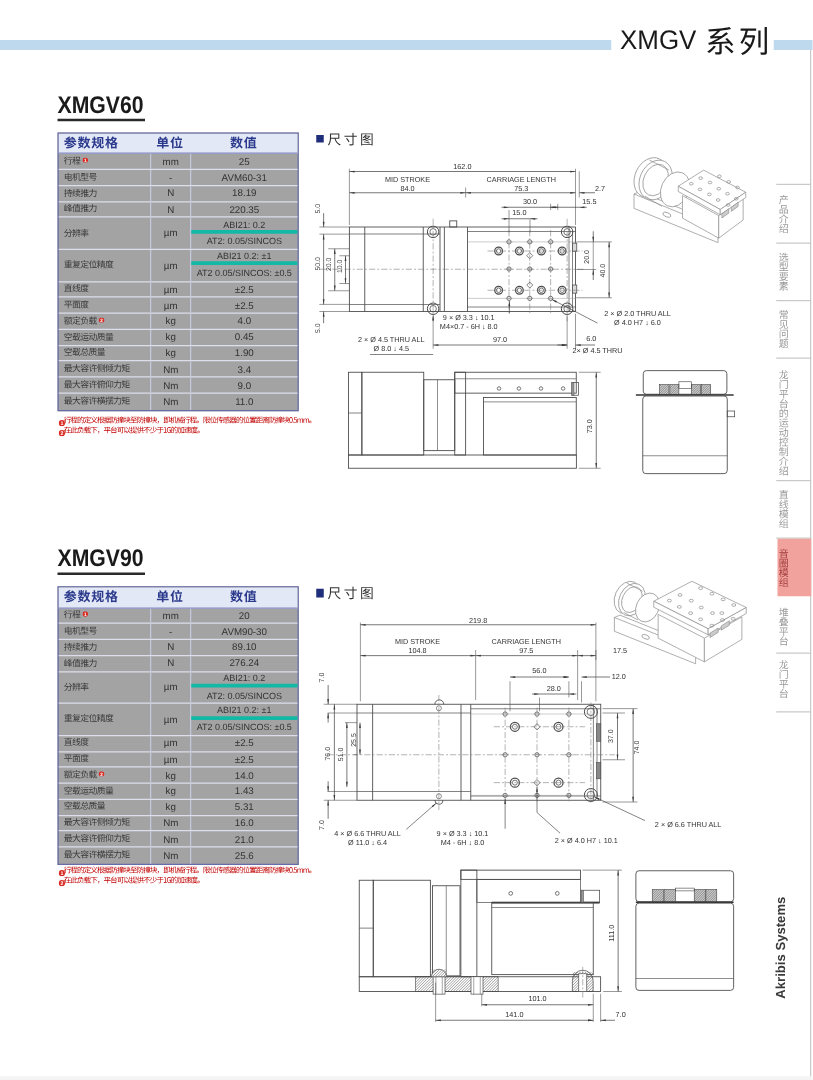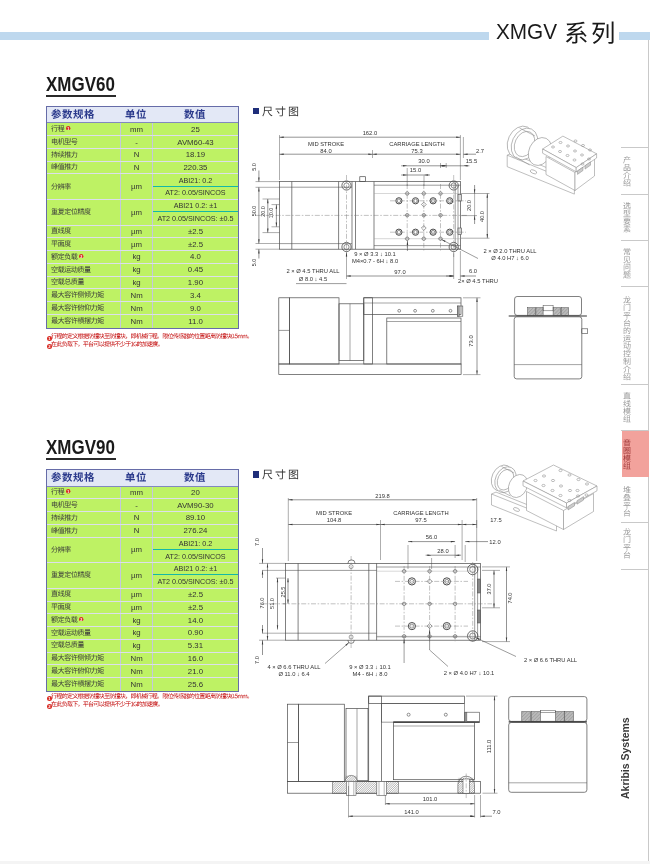--- a/index.html
+++ b/index.html
@@ -1,32 +1,32 @@
 <!DOCTYPE html>
 <html><head><meta charset="utf-8"><style>
 *{margin:0;padding:0;box-sizing:border-box}
 .abs>svg{display:block}
 html,body{width:650px;height:864px;background:#fff;overflow:hidden}
 .abs{position:absolute}
-.tbl{position:absolute;border:1px solid #666ca8;background:#bef264}
+.tbl{position:absolute;border:1px solid #666ca8;background:#a3a3a3}
 .thead{display:flex;background:#e3e8f6;border-bottom:1px solid #8289be;align-items:center}
 .trow{display:flex;border-bottom:1px solid #dcdfeb;align-items:stretch}
 .tbl .trow:last-child{border-bottom:none}
 .c1h{width:73.5px;padding-left:4.5px;display:flex;align-items:center}
 .c2h{width:31.6px}
 .c3h{flex:1}
 .c1h svg,.c2h svg,.c3h svg{vertical-align:middle}
 .c2h,.c3h{display:flex;justify-content:center;align-items:center}
 .c1{width:73.5px;padding-left:4.2px;display:flex;align-items:center}
 .c2{width:31.6px;border-left:1px solid #c3c8de;display:flex;align-items:center;justify-content:center;
    font:7.8px 'Liberation Sans',sans-serif;color:#333}
 .c3{flex:1;border-left:1px solid #c3c8de;display:flex;align-items:center;justify-content:center;
    font:7.8px 'Liberation Sans',sans-serif;color:#333}
 .c3s{flex:1;border-left:1px solid #c3c8de;display:flex;flex-direction:column}
-.sub{display:flex;align-items:center;justify-content:center;font:7.2px 'Liberation Sans',sans-serif;color:#333;border-bottom:1px solid #14b8a6}
+.sub{display:flex;align-items:center;justify-content:center;font:7.2px 'Liberation Sans',sans-serif;color:#333;border-bottom:3px solid #14b8a6}
 .sub2{display:flex;align-items:center;justify-content:center;font:7.2px 'Liberation Sans',sans-serif;color:#333}
 </style></head><body>
 <svg width="0" height="0" style="position:absolute">
     <defs>
       <path id="g0" d="M286 -224C233 -152 150 -78 70 -30C90 -19 121 6 136 20C212 -34 301 -116 361 -197ZM636 -190C719 -126 822 -34 872 22L936 -23C882 -80 779 -168 695 -229ZM664 -444C690 -420 718 -392 745 -363L305 -334C455 -408 608 -500 756 -612L698 -660C648 -619 593 -580 540 -543L295 -531C367 -582 440 -646 507 -716C637 -729 760 -747 855 -770L803 -833C641 -792 350 -765 107 -753C115 -736 124 -706 126 -688C214 -692 308 -698 401 -706C336 -638 262 -578 236 -561C206 -539 182 -524 162 -521C170 -502 181 -469 183 -454C204 -462 235 -466 438 -478C353 -425 280 -385 245 -369C183 -338 138 -319 106 -315C115 -295 126 -260 129 -245C157 -256 196 -261 471 -282V-20C471 -9 468 -5 451 -4C435 -3 380 -3 320 -6C332 15 345 47 349 69C422 69 472 68 505 56C539 44 547 23 547 -19V-288L796 -306C825 -273 849 -242 866 -216L926 -252C885 -313 799 -405 722 -474Z"></path>
       <path id="g1" d="M642 -724V-164H716V-724ZM848 -835V-17C848 -1 842 4 826 4C810 5 758 5 703 3C713 24 725 56 728 76C805 76 853 74 882 63C912 51 924 29 924 -18V-835ZM181 -302C232 -267 294 -218 333 -181C265 -85 178 -17 79 22C95 37 115 66 124 85C336 -10 491 -205 541 -552L495 -566L482 -563H257C273 -611 287 -662 299 -714H571V-786H61V-714H224C189 -561 133 -419 53 -326C70 -315 99 -290 111 -276C158 -335 198 -409 232 -494H459C440 -400 411 -317 373 -247C334 -281 273 -326 224 -357Z"></path>
       <path id="g2" d="M612 -281C529 -225 364 -183 226 -164C251 -139 278 -101 292 -72C444 -102 608 -153 712 -231ZM730 -180C620 -78 394 -32 157 -14C179 14 203 59 214 92C475 61 704 4 842 -129ZM171 -574C198 -583 231 -587 362 -593C352 -571 342 -550 330 -530H47V-424H254C192 -355 114 -300 23 -262C50 -240 95 -192 113 -168C172 -198 226 -234 276 -278C293 -260 308 -240 319 -225C419 -247 545 -289 631 -340L533 -394C485 -367 402 -342 324 -324C354 -355 381 -388 405 -424H601C674 -316 783 -222 897 -168C915 -198 951 -242 978 -265C889 -299 803 -357 739 -424H958V-530H467C478 -552 488 -575 497 -599L755 -609C777 -589 796 -570 810 -553L912 -621C855 -684 741 -769 654 -825L559 -765C587 -746 617 -724 647 -701L367 -694C421 -727 474 -764 522 -803L414 -862C344 -793 245 -732 213 -715C183 -698 160 -687 136 -683C148 -652 165 -597 171 -574Z"></path>
       <path id="g3" d="M424 -838C408 -800 380 -745 358 -710L434 -676C460 -707 492 -753 525 -798ZM374 -238C356 -203 332 -172 305 -145L223 -185L253 -238ZM80 -147C126 -129 175 -105 223 -80C166 -45 99 -19 26 -3C46 18 69 60 80 87C170 62 251 26 319 -25C348 -7 374 11 395 27L466 -51C446 -65 421 -80 395 -96C446 -154 485 -226 510 -315L445 -339L427 -335H301L317 -374L211 -393C204 -374 196 -355 187 -335H60V-238H137C118 -204 98 -173 80 -147ZM67 -797C91 -758 115 -706 122 -672H43V-578H191C145 -529 81 -485 22 -461C44 -439 70 -400 84 -373C134 -401 187 -442 233 -488V-399H344V-507C382 -477 421 -444 443 -423L506 -506C488 -519 433 -552 387 -578H534V-672H344V-850H233V-672H130L213 -708C205 -744 179 -795 153 -833ZM612 -847C590 -667 545 -496 465 -392C489 -375 534 -336 551 -316C570 -343 588 -373 604 -406C623 -330 646 -259 675 -196C623 -112 550 -49 449 -3C469 20 501 70 511 94C605 46 678 -14 734 -89C779 -20 835 38 904 81C921 51 956 8 982 -13C906 -55 846 -118 799 -196C847 -295 877 -413 896 -554H959V-665H691C703 -719 714 -774 722 -831ZM784 -554C774 -469 759 -393 736 -327C709 -397 689 -473 675 -554Z"></path>
       <path id="g4" d="M464 -805V-272H578V-701H809V-272H928V-805ZM184 -840V-696H55V-585H184V-521L183 -464H35V-350H176C163 -226 126 -93 25 -3C53 16 93 56 110 80C193 0 240 -103 266 -208C304 -158 345 -100 368 -61L450 -147C425 -176 327 -294 288 -332L290 -350H431V-464H297L298 -521V-585H419V-696H298V-840ZM639 -639V-482C639 -328 610 -130 354 3C377 20 416 65 430 88C543 28 618 -50 666 -134V-44C666 43 698 67 777 67H846C945 67 963 22 973 -131C946 -137 906 -154 880 -174C876 -51 870 -24 845 -24H799C780 -24 771 -32 771 -57V-303H731C745 -365 750 -426 750 -480V-639Z"></path>
       <path id="g5" d="M593 -641H759C736 -597 707 -557 674 -520C639 -556 610 -595 588 -633ZM177 -850V-643H45V-532H167C138 -411 83 -274 21 -195C39 -166 66 -119 77 -87C114 -138 148 -212 177 -293V89H290V-374C312 -339 333 -302 345 -277L354 -290C374 -266 395 -234 406 -211L458 -232V90H569V55H778V87H894V-241L912 -234C927 -263 961 -310 985 -333C897 -358 821 -398 758 -445C824 -520 877 -609 911 -713L835 -748L815 -744H653C665 -769 677 -794 687 -819L572 -851C536 -753 474 -658 402 -588V-643H290V-850ZM569 -48V-185H778V-48ZM564 -286C604 -310 642 -337 678 -368C714 -338 753 -310 796 -286ZM522 -545C543 -511 568 -478 597 -446C532 -393 457 -350 376 -321L410 -368C393 -390 317 -482 290 -508V-532H377C402 -512 432 -484 447 -467C472 -490 498 -516 522 -545Z"></path>
@@ -205,21 +205,21 @@
         <svg style="" width="26.9" height="8.4" viewBox="0 0 26.9 8.4">
           <g fill="#3a3a3a">
             <use href="#g11" transform="translate(0.00,6.11) scale(0.00710)"></use>
             <use href="#g12" transform="translate(6.60,6.11) scale(0.00710)"></use>
             <use href="#g13" transform="translate(13.20,6.11) scale(0.00710)"></use>
             <use href="#g14" transform="translate(19.80,6.11) scale(0.00710)"></use>
           </g>
         </svg>
       </div>
       <div class="c2">-</div>
-      <div class="c3">AVM60-43</div>
+      <div class="c3">AVM60-31</div>
     </div>
     <div class="trow" style="height:12.78px">
       <div class="c1">
         <svg style="" width="26.9" height="8.4" viewBox="0 0 26.9 8.4">
           <g fill="#3a3a3a">
             <use href="#g15" transform="translate(0.00,6.11) scale(0.00710)"></use>
             <use href="#g16" transform="translate(6.60,6.11) scale(0.00710)"></use>
             <use href="#g17" transform="translate(13.20,6.11) scale(0.00710)"></use>
             <use href="#g18" transform="translate(19.80,6.11) scale(0.00710)"></use>
           </g>
@@ -988,21 +988,21 @@
             <use href="#g37" transform="translate(0.00,6.11) scale(0.00710)"></use>
             <use href="#g36" transform="translate(6.60,6.11) scale(0.00710)"></use>
             <use href="#g38" transform="translate(13.20,6.11) scale(0.00710)"></use>
             <use href="#g39" transform="translate(19.80,6.11) scale(0.00710)"></use>
             <use href="#g40" transform="translate(26.40,6.11) scale(0.00710)"></use>
             <use href="#g41" transform="translate(33.00,6.11) scale(0.00710)"></use>
           </g>
         </svg>
       </div>
       <div class="c2">kg</div>
-      <div class="c3">0.90</div>
+      <div class="c3">1.43</div>
     </div>
     <div class="trow" style="height:12.78px">
       <div class="c1">
         <svg style="" width="33.5" height="8.4" viewBox="0 0 33.5 8.4">
           <g fill="#3a3a3a">
             <use href="#g37" transform="translate(0.00,6.11) scale(0.00710)"></use>
             <use href="#g36" transform="translate(6.60,6.11) scale(0.00710)"></use>
             <use href="#g42" transform="translate(13.20,6.11) scale(0.00710)"></use>
             <use href="#g40" transform="translate(19.80,6.11) scale(0.00710)"></use>
             <use href="#g41" transform="translate(26.40,6.11) scale(0.00710)"></use>

